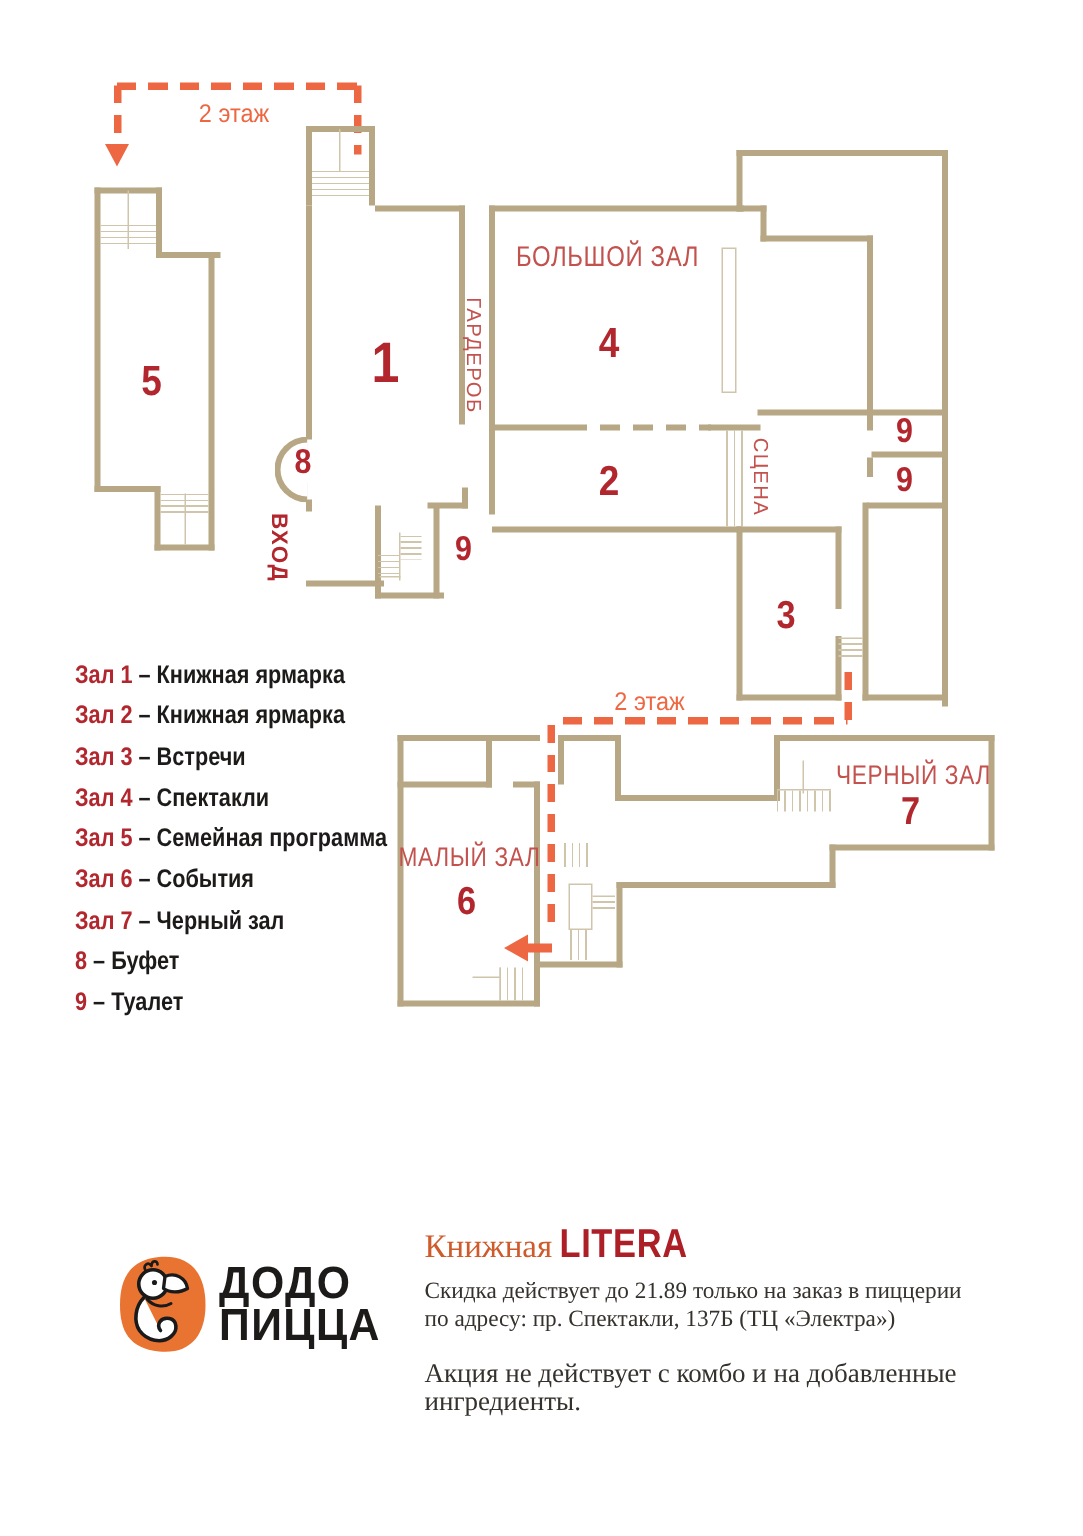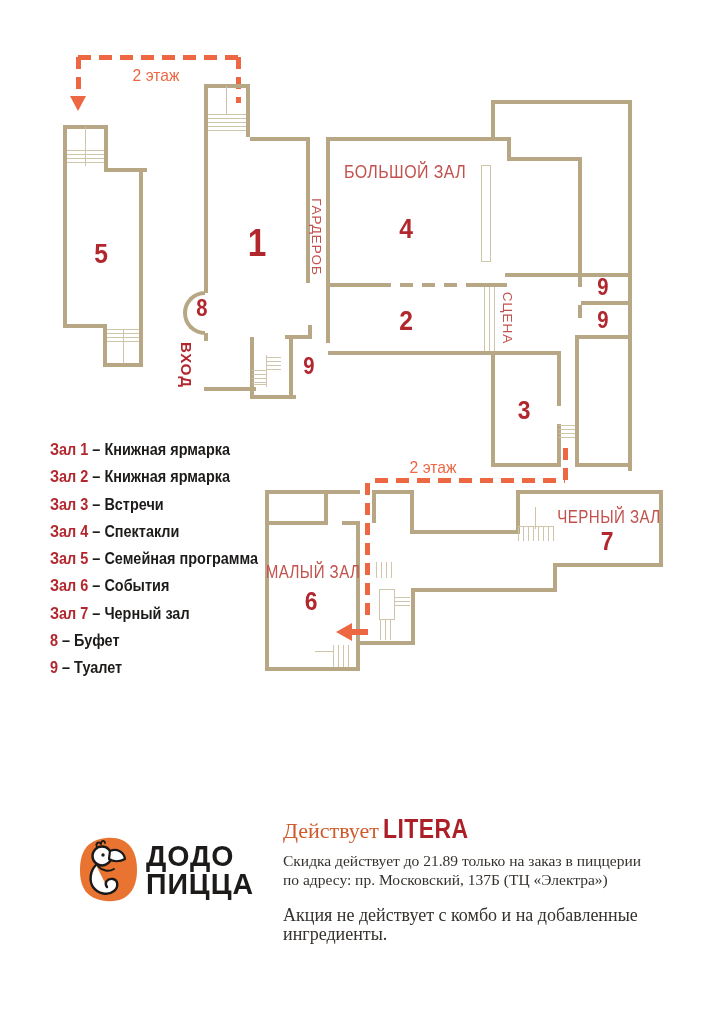--- a/index.html
+++ b/index.html
@@ -212,23 +212,23 @@
     <path d="M21 12 C19 8 23 6 25 9 M25 9 C25 5 29 5 29 8" fill="none" stroke="#1a1a1a" stroke-width="1.8" stroke-linecap="round"></path>
     <circle cx="27" cy="20" r="1.7" fill="#1a1a1a"></circle>
     <path d="M22 31 C26 36 33 37 38 34" fill="none" stroke="#1a1a1a" stroke-width="2" stroke-linecap="round"></path>
   </svg>
   <div id="brand-text">
     <div>ДОДО</div>
     <div>ПИЦЦА</div>
   </div>
 
   <div id="promo-head">
-    <span id="promo-label">Действует</span>
+    <span id="promo-label">Книжная</span>
     <span id="promo-code">LITERA</span>
   </div>
   <div class="promo-body" style="top:851px;">
     <div>Скидка действует до 21.89 только на заказ в пиццерии</div>
-    <div>по адресу: пр. Московский, 137Б (ТЦ «Электра»)</div>
+    <div>по адресу: пр. Спектакли, 137Б (ТЦ «Электра»)</div>
   </div>
   <div class="promo-body" style="top:906px;font-size:18px;">
     <div>Акция не действует с комбо и на добавленные ингредиенты.</div>
   </div>
 </div>
 
 </body></html>

